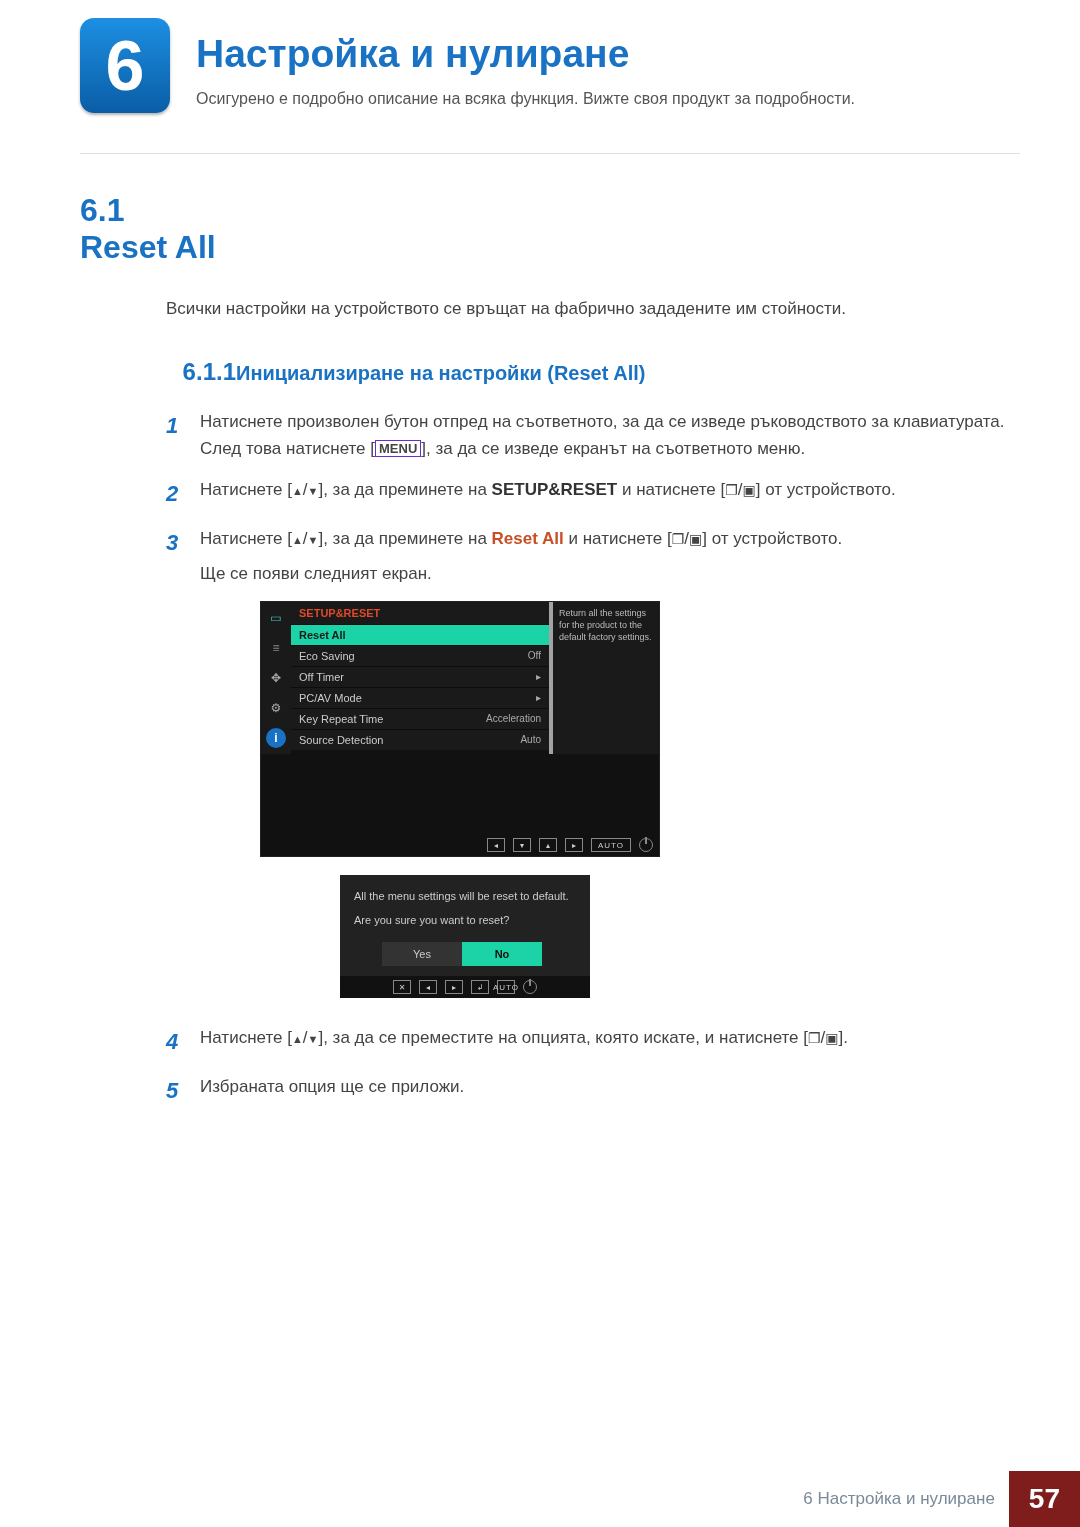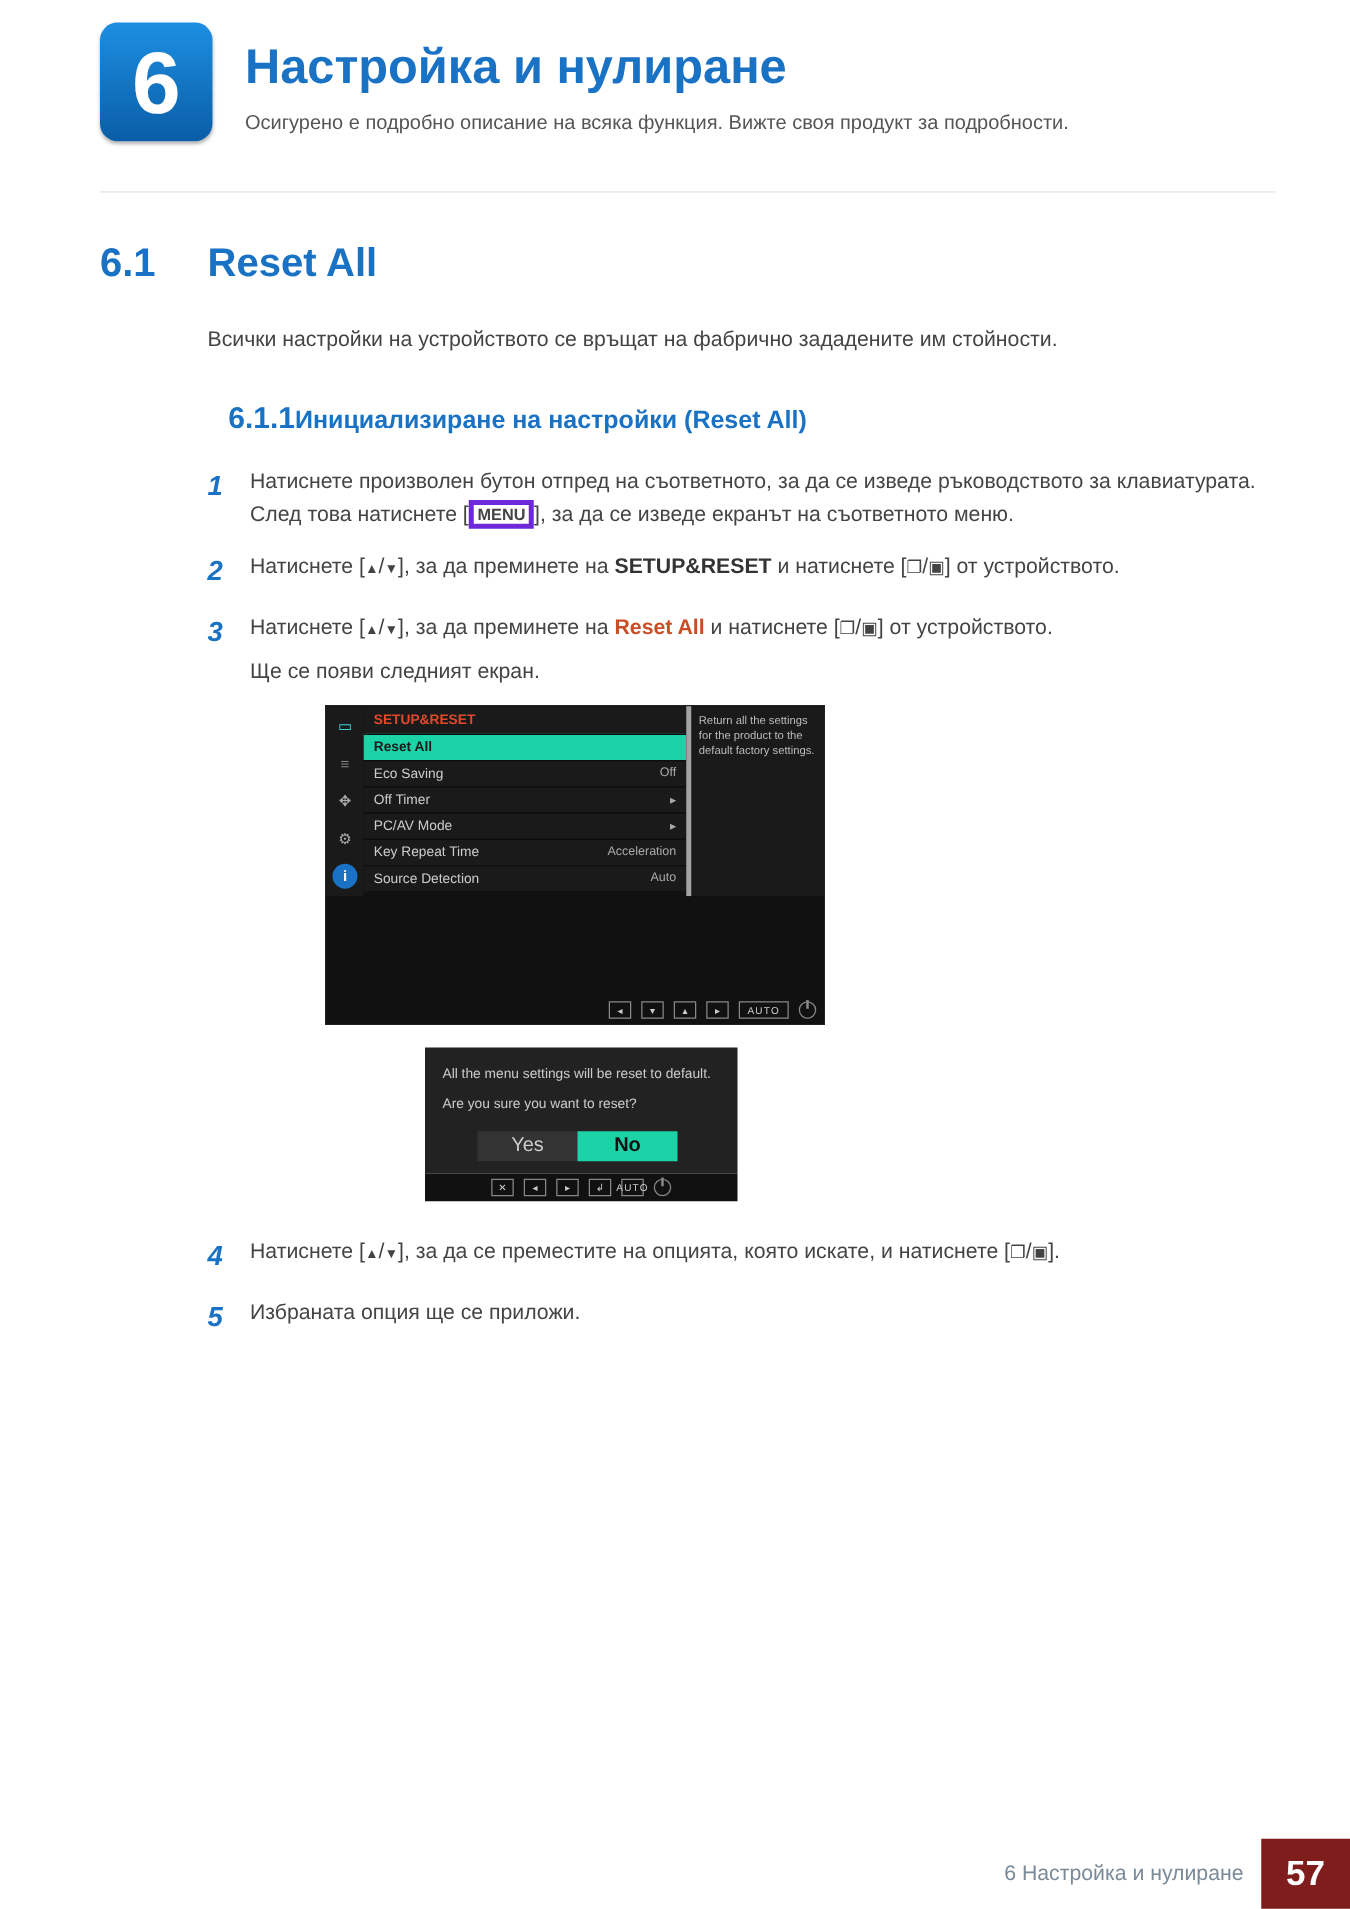--- a/index.html
+++ b/index.html
@@ -30,34 +30,34 @@
   }
   .chapter-title-wrap { flex: 1; padding-top: 14px; }
   .chapter-title {
     font-size: 39px; font-weight: bold; color: #1972c3;
     margin-bottom: 14px;
   }
   .chapter-sub { font-size: 16px; color: #555; }
 
   .divider { border: none; border-top: 1px solid #d9e4ee; margin: 40px 0 38px 0; }
 
-  .sec-row { display: flex; align-items: baseline; margin-bottom: 30px; }
+  .sec-row { display: flex; align-items: baseline; margin-bottom: 30px; flex-direction: column; }
   .sec-num { font-size: 32px; color: #1972c3; font-weight: bold; width: 86px; }
   .sec-title { font-size: 32px; color: #1972c3; font-weight: bold; }
 
   .body-text { font-size: 17px; color: #444; margin-left: 86px; margin-bottom: 36px; line-height: 1.5; }
 
   .subsec-row { display: flex; align-items: baseline; margin-left: 86px; margin-bottom: 22px; }
   .subsec-num { font-size: 24px; color: #1972c3; font-weight: bold; width: 70px; text-align: right; }
   .subsec-title { font-size: 20px; color: #1972c3; font-weight: bold; }
 
   .step { display: flex; margin-left: 86px; margin-bottom: 14px; font-size: 17px; color: #444; line-height: 1.6; }
   .step-num { color: #1972c3; font-style: italic; font-size: 22px; font-weight: bold; width: 34px; flex-shrink: 0; }
   .step-text { flex: 1; }
-  .menu-box { display:inline-block; border:4px solid #6d28d9; padding:0 3px; font-size:13px; font-weight:bold; line-height:1.2; vertical-align:1px;}
+  .menu-box { display:inline-block; border:1px solid #6d28d9; padding:0 3px; font-size:13px; font-weight:bold; line-height:1.2; vertical-align:1px;}
   .icon-tri-up::before{content:"▲"; font-size:11px;}
   .icon-tri-down::before{content:"▼"; font-size:11px;}
   .icon-box1::before{content:"❐"; font-size:14px;}
   .icon-box2::before{content:"▣"; font-size:14px;}
   .bold-red { color:#c94e25; font-weight:bold; }
   .bold-blk { font-weight:bold; color:#333; }
 
   
   .osd-wrap { margin-left: 180px; margin-bottom: 10px; }
   .osd1 {
@@ -97,21 +97,21 @@
   .nav-power::after{content:"";position:absolute;top:-2px;left:5px;width:2px;height:7px;background:#888;}
 
   .osd2-wrap{ margin-left:260px; margin-top:18px; margin-bottom:26px; width:250px;}
   .osd2{
     background:#222; color:#ccc; font-size:11px; padding:14px 20px 10px 14px;
   }
   .osd2 p{ margin-bottom:8px; line-height:1.4;}
   .osd2-btns{ display:flex; gap:0; margin-top:14px; justify-content:center;}
   .osd2-btn{
     width:80px; height:24px; display:flex;align-items:center;justify-content:center;
-    font-size:16px; background:#333;
+    font-size:11px; background:#333;
   }
   .osd2-btn.no{ background:#1cd3a8; color:#111; font-weight:bold;}
   .osd2-nav{ background:#111; display:flex; justify-content:center; gap:8px; padding:4px 0;}
   .osd2-nav .nav-btn{ width:18px;}
   .osd2-nav .nav-x::before{content:"✕"; font-size:8px;}
 
   
   .footer {
     position:absolute; bottom:0; left:12px; right:0;
     display:flex; justify-content:flex-end; align-items:center;

